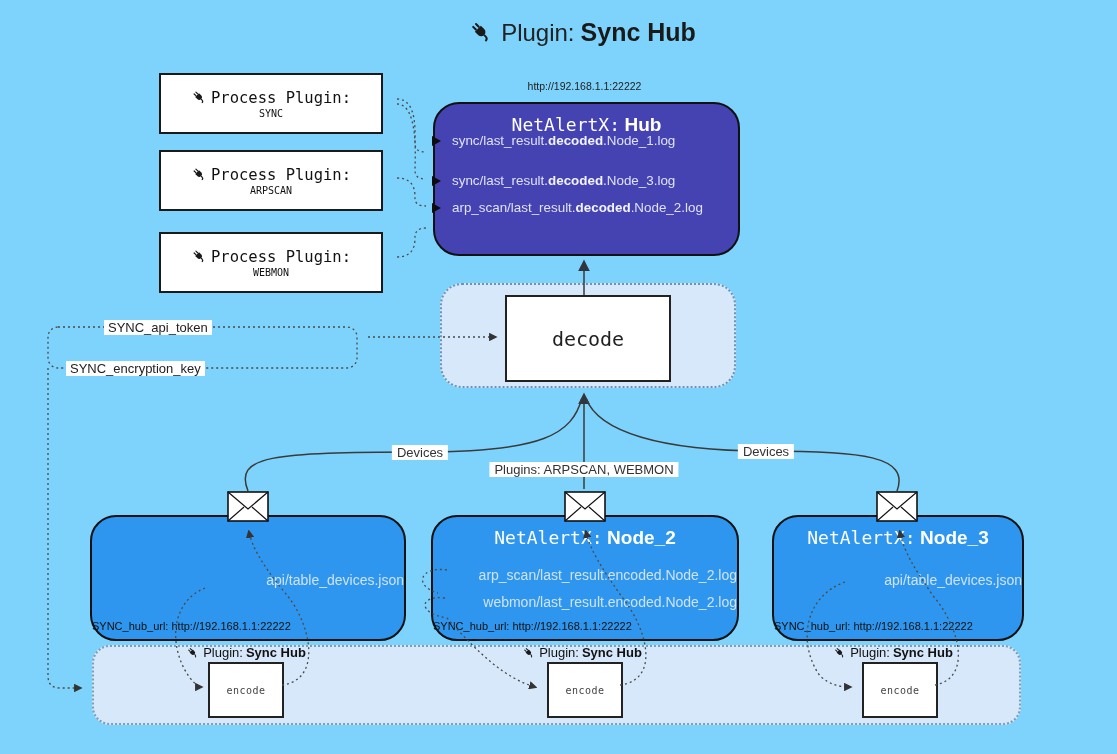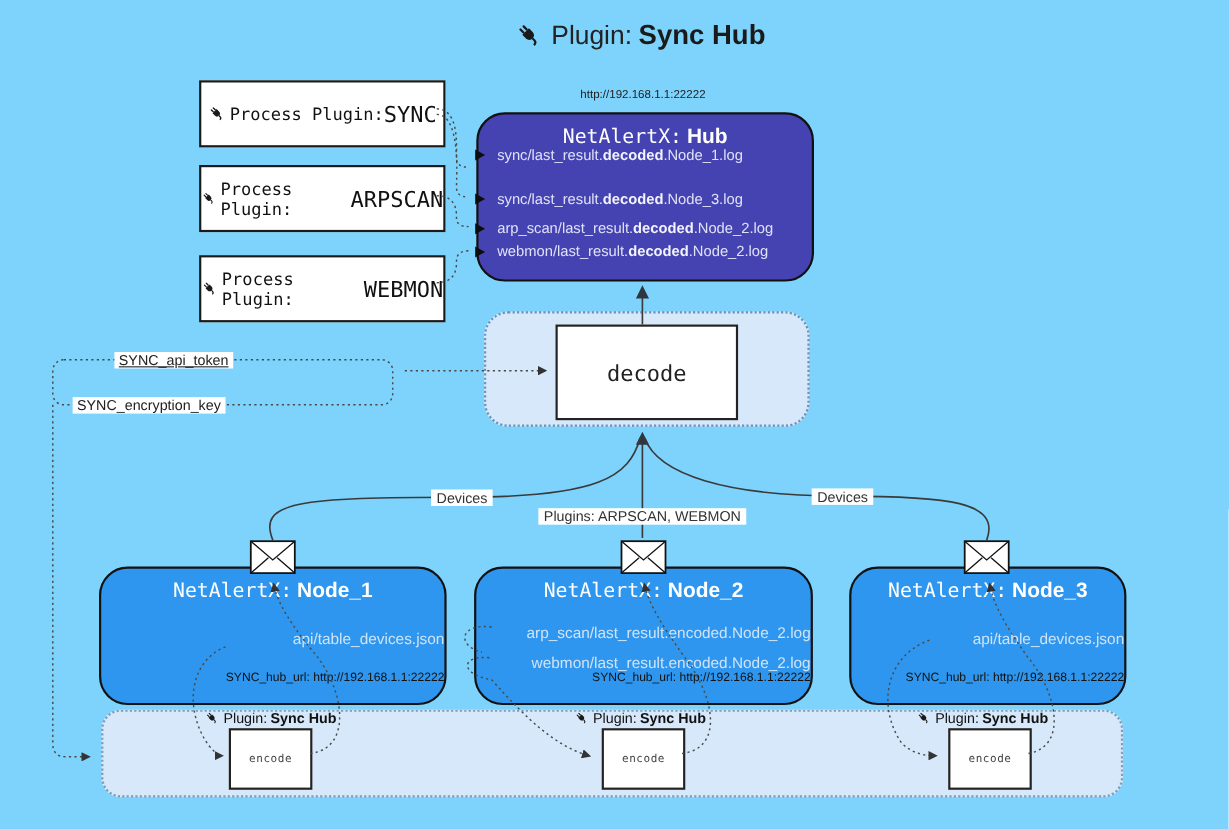--- a/index.html
+++ b/index.html
@@ -6,24 +6,24 @@
   .canvas{position:relative;width:1117px;height:754px;background:#7dd3fc;overflow:hidden;}
   .abs{position:absolute;}
   .mono{font-family:"DejaVu Sans Mono",monospace;}
 
   
   .title{left:582px;top:18px;transform:translateX(-50%);display:flex;align-items:center;gap:6px;white-space:nowrap;}
   .title .t-label{font-size:24px;color:#222;}
   .title .t-name{font-size:25px;font-weight:700;color:#1a1a1a;}
 
   
-  .pbox{left:181px;width:220px;height:57px;background:#fff;border:2px solid #1a1a1a;
-        display:flex;flex-direction:row;justify-content:center;align-items:center;}
+  .pbox{left:159px;width:220px;height:57px;background:#fff;border:2px solid #1a1a1a;
+        display:flex;flex-direction:column;justify-content:center;align-items:center;}
   .pbox-l1{display:flex;align-items:center;gap:3px;font-family:"DejaVu Sans Mono",monospace;font-size:15.5px;color:#111;}
-  .pbox-l2{font-family:"DejaVu Sans Mono",monospace;font-size:20px;color:#111;margin-top:1px;}
+  .pbox-l2{font-family:"DejaVu Sans Mono",monospace;font-size:10px;color:#111;margin-top:1px;}
 
   
   .hub-url{left:433px;top:80px;width:303px;text-align:center;font-size:10.5px;color:#222;}
   .hub{left:433px;top:102px;width:303px;height:150px;background:#4443b1;border:2px solid #111;border-radius:26px;}
   .hub-title{position:absolute;top:10px;left:0;right:0;text-align:center;color:#fff;}
   .hub-title .mono{font-size:18px;}
   .hub-title b{font-size:19px;font-weight:700;}
   .hub-entry{position:absolute;left:7px;right:2px;padding-left:10px;font-size:13.4px;color:#dfe2f6;white-space:nowrap;}
   .hub-entry b{color:#f2f3fc;}
   .tri{position:absolute;left:-10px;top:50%;transform:translateY(-50%);width:0;height:0;
@@ -39,21 +39,21 @@
 
   
   .edge-label{position:absolute;background:#fff;padding:0 5px;font-size:13px;color:#333;transform:translateX(-50%);z-index:6;white-space:nowrap;}
 
   
   .node{top:515px;height:122px;background:#2e96ee;border:2px solid #111;border-radius:26px;}
   .node-title{position:absolute;top:10px;left:0;right:0;text-align:center;color:#fff;white-space:nowrap;}
   .node-title .mono{font-size:18px;}
   .node-title b{font-size:19px;font-weight:700;}
   .node-file{position:absolute;left:0;right:0;text-align:right;color:#cfe3f7;font-size:14px;white-space:nowrap;}
-  .node-url{position:absolute;bottom:17px;left:0;right:0;text-align:right;color:#111;font-size:11px;white-space:nowrap;}
+  .node-url{position:absolute;bottom:7px;left:0;right:0;text-align:left;color:#111;font-size:11px;white-space:nowrap;}
 
   
   .band{left:92px;top:645px;width:929px;height:80px;background:#d6e8fa;border:2px dotted #7d9db8;border-radius:18px;box-sizing:border-box;}
   .band-label{position:absolute;top:645px;transform:translateX(-50%);display:flex;align-items:center;gap:3px;
               font-size:13px;color:#111;z-index:4;white-space:nowrap;}
   .band-label b{font-weight:700;}
   .encode-box{top:662px;width:72px;height:52px;background:#fff;border:2px solid #222;z-index:4;
               display:flex;align-items:center;justify-content:center;font-family:"DejaVu Sans Mono",monospace;
               font-size:10px;letter-spacing:0.5px;color:#444;text-align:right;}
 
@@ -124,38 +124,33 @@
 
   <div class="abs hub-url">http://192.168.1.1:22222</div>
   <div class="abs hub">
     <div class="hub-title">
       <span class="mono">NetAlertX:</span>
       <b>Hub</b>
     </div>
     <div class="hub-entry" style="top:29px;"><span class="tri"></span><span>sync/last_result.</span><b>decoded</b><span>.Node_1.log</span></div>
     <div class="hub-entry" style="top:69px;"><span class="tri"></span><span>sync/last_result.</span><b>decoded</b><span>.Node_3.log</span></div>
     <div class="hub-entry" style="top:96px;"><span class="tri"></span><span>arp_scan/last_result.</span><b>decoded</b><span>.Node_2.log</span></div>
-    <div class="hub-entry" style="top:117px;"><span class="tri"></span><span>webmon/last_result.</span><b>decoded</b><span>.Node_2.log</span></div>
   </div>
 
   <div class="abs decode-wrap"></div>
   <div class="abs decode-box">decode</div>
 
-  <div class="abs tok" style="left:104px;top:320px;text-decoration:underline;">SYNC_api_token</div>
+  <div class="abs tok" style="left:104px;top:320px;">SYNC_api_token</div>
   <div class="abs tok" style="left:66px;top:361px;">SYNC_encryption_key</div>
 
   <div class="edge-label" style="left:420px;top:445px;">Devices</div>
   <div class="edge-label" style="left:584px;top:462px;">Plugins: ARPSCAN, WEBMON</div>
   <div class="edge-label" style="left:766px;top:444px;">Devices</div>
 
   <div class="abs node" style="left:90px;width:312px;">
-    <div class="node-title">
-      <span class="mono">NetAlertX:</span>
-      <b>Node_1</b>
-    </div>
     <div class="node-file" style="top:55px;">api/table_devices.json</div>
     <div class="node-url">SYNC_hub_url: http://192.168.1.1:22222</div>
   </div>
 
   <div class="abs node" style="left:431px;width:304px;">
     <div class="node-title">
       <span class="mono">NetAlertX:</span>
       <b>Node_2</b>
     </div>
     <div class="node-file" style="top:50px;">arp_scan/last_result.encoded.Node_2.log</div>

